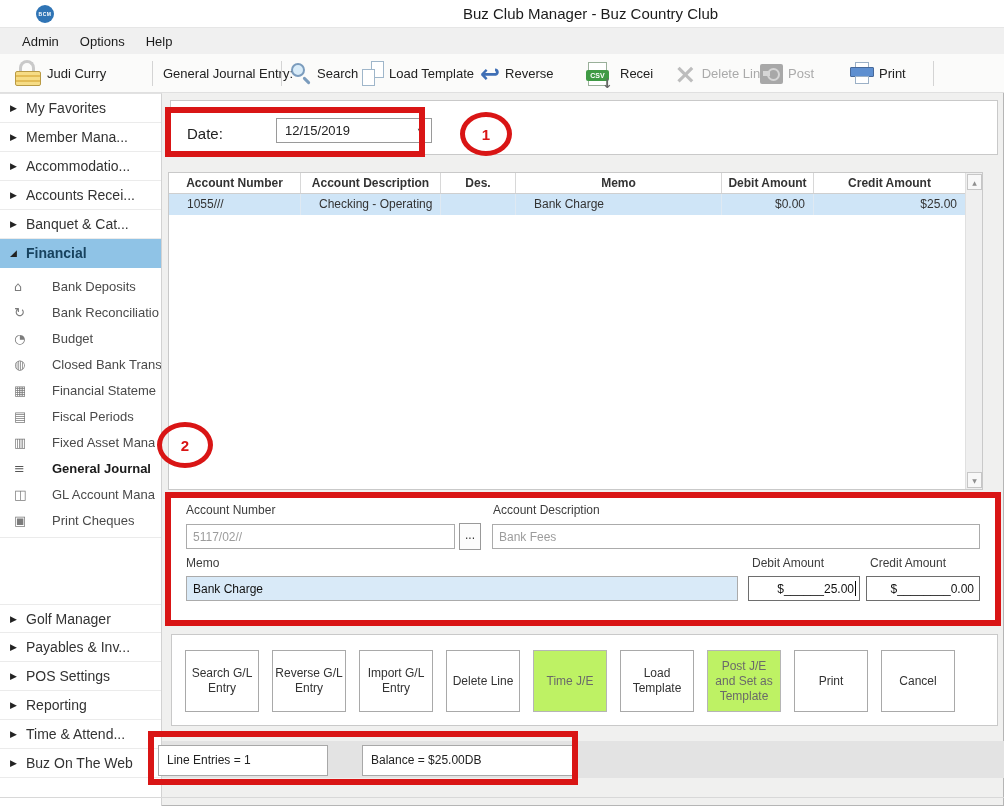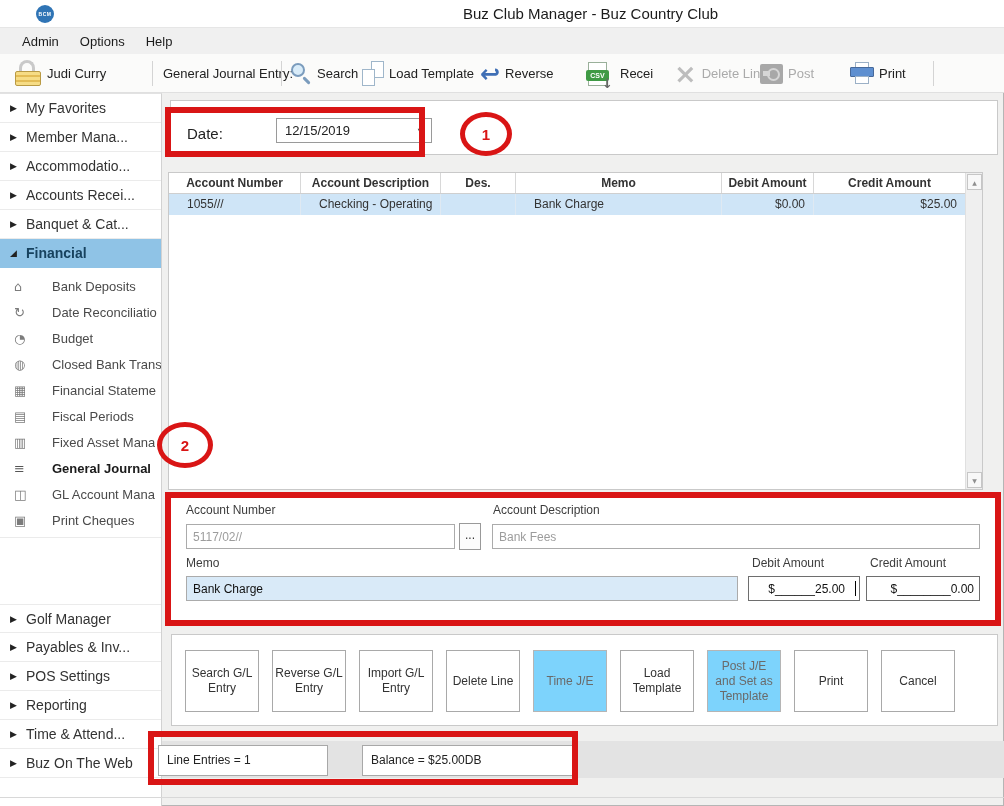--- a/index.html
+++ b/index.html
@@ -91,28 +91,28 @@
   .c0{width:132px}.c1{width:140px}.c2{width:75px}.c3{width:206px}.c4{width:92px}.c5{width:151px; border-right:none}
   .t-scroll { position:absolute; right:0; top:0; bottom:0; width:17px; background:#efefef; border-left:1px solid #e0e0e0; }
   .sbtn { position:absolute; left:1px; width:15px; height:16px; background:#f8f8f8; border:1px solid #c6c6c6; color:#8f8f8f; font-size:6px; text-align:center; line-height:15px; }
   .sbtn.top { top:1px; } .sbtn.bottom { bottom:1px; }
 
   
   .form-panel { left:171px; top:498px; width:824px; height:122px; border:none; }
   .f-label { position:absolute; font-size:12px; color:#3c3c3c; white-space:nowrap; }
   .f-input { position:absolute; height:25px; border:1px solid #ababab; background:#fff; font-size:12px; color:#9c9c9c; display:flex; align-items:center; padding-left:6px; white-space:nowrap; }
   .f-input.blue { background:#d9eaf8; color:#111; }
-  .f-input.amount { justify-content:flex-end; padding-right:3px; border-color:#6e6e6e; color:#111;gap:9px; }
+  .f-input.amount { justify-content:flex-end; padding-right:3px; border-color:#6e6e6e; color:#111; }
   .browse-btn { position:absolute; width:22px; height:27px; border:1px solid #999; background:#fcfcfc; font-size:12px; color:#333; text-align:center; line-height:22px; }
   .caret { width:1px; height:15px; background:#000; margin-left:1px; }
 
   
   .btn-panel { left:171px; top:634px; width:827px; height:92px; }
   .a-btn { position:absolute; top:15px; width:74px; height:62px; border:1px solid #a9a9a9; background:#fff; font-size:12px; color:#333; display:flex; align-items:center; justify-content:center; text-align:center; padding:2px; line-height:1.25; cursor:default; }
-  .a-btn.dis { background:#7dd3fc; color:#6a6a6a; border-color:#b5b5b5; }
+  .a-btn.dis { background:#bef264; color:#6a6a6a; border-color:#b5b5b5; }
 
   
   .status-strip { position:absolute; left:162px; top:741px; width:842px; height:37px; background:#e3e3e3; }
   .status-box { position:absolute; height:31px; background:#fff; border:1px solid #a8a8a8; font-size:12px; color:#222; line-height:29px; padding-left:8px; white-space:nowrap; }
   .sb1 { left:158px; top:745px; width:170px; }
   .sb2 { left:362px; top:745px; width:211px; }
   .bottom-line { position:absolute; left:0; top:797px; width:1004px; height:1px; background:#d8d8d8; }
 
   
   .ann-rect { position:absolute; border:6px solid #d91515; z-index:50; pointer-events:none; }
@@ -222,21 +222,21 @@
     <span class="lbl">Financial</span>
   </div>
 
   <div class="sub-list">
     <div class="sub-item">
       <span class="s-icon glyph">⌂</span>
       <span class="lbl">Bank Deposits</span>
     </div>
     <div class="sub-item">
       <span class="s-icon glyph">↻</span>
-      <span class="lbl">Date Reconciliatio</span>
+      <span class="lbl">Bank Reconciliatio</span>
     </div>
     <div class="sub-item">
       <span class="s-icon glyph">◔</span>
       <span class="lbl">Budget</span>
     </div>
     <div class="sub-item">
       <span class="s-icon glyph">◍</span>
       <span class="lbl">Closed Bank Trans</span>
     </div>
     <div class="sub-item">

